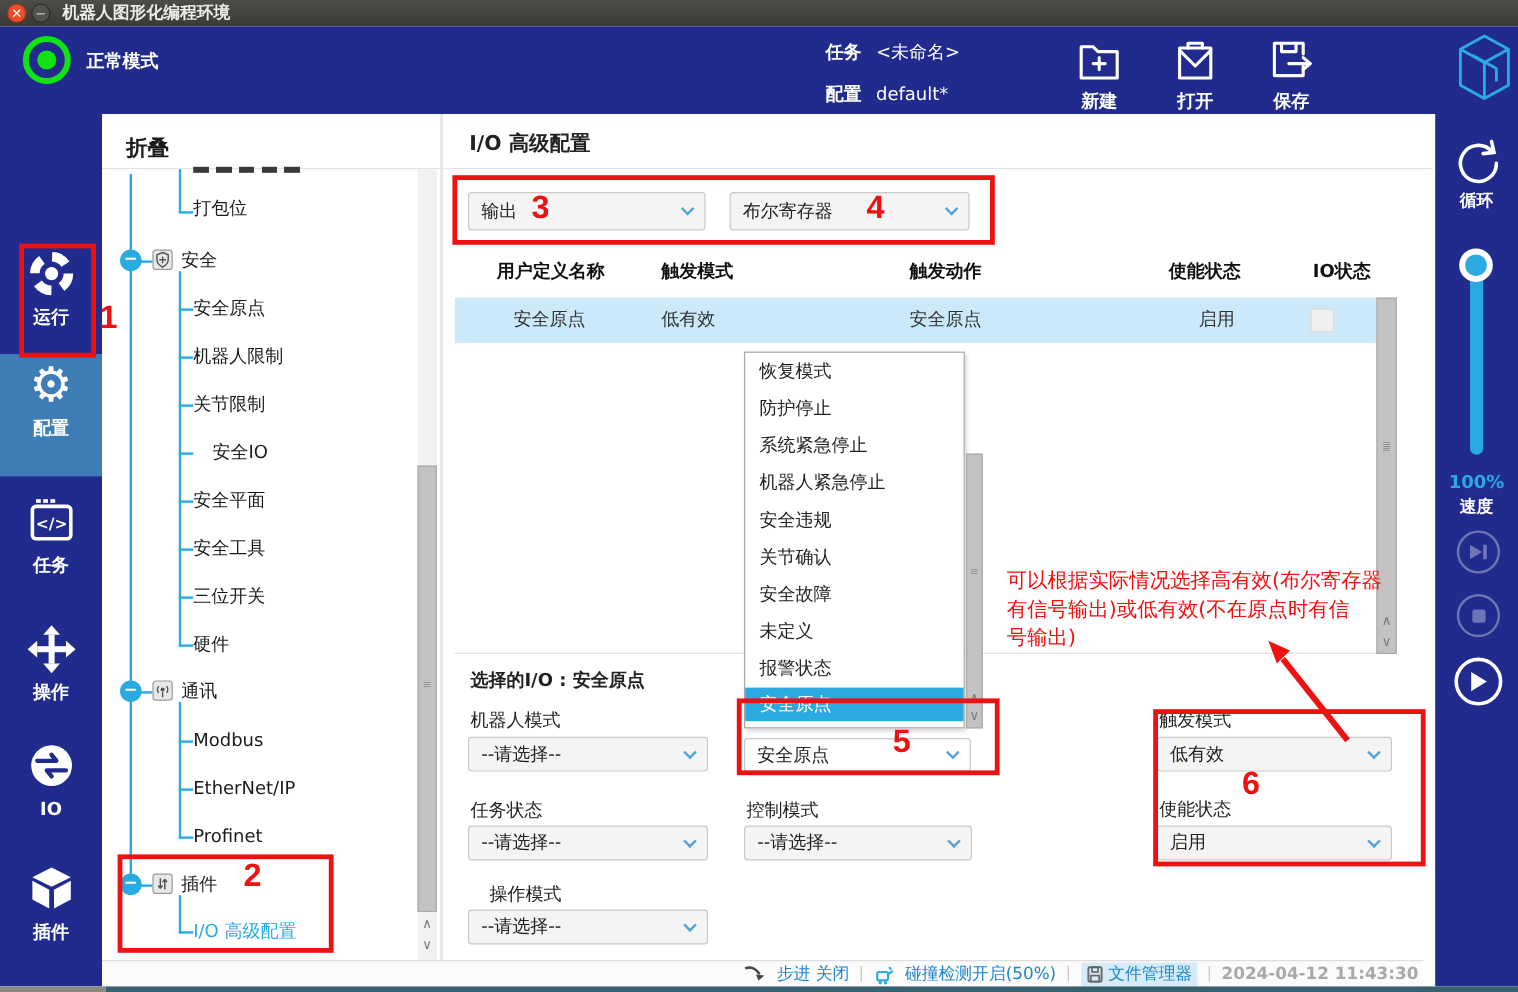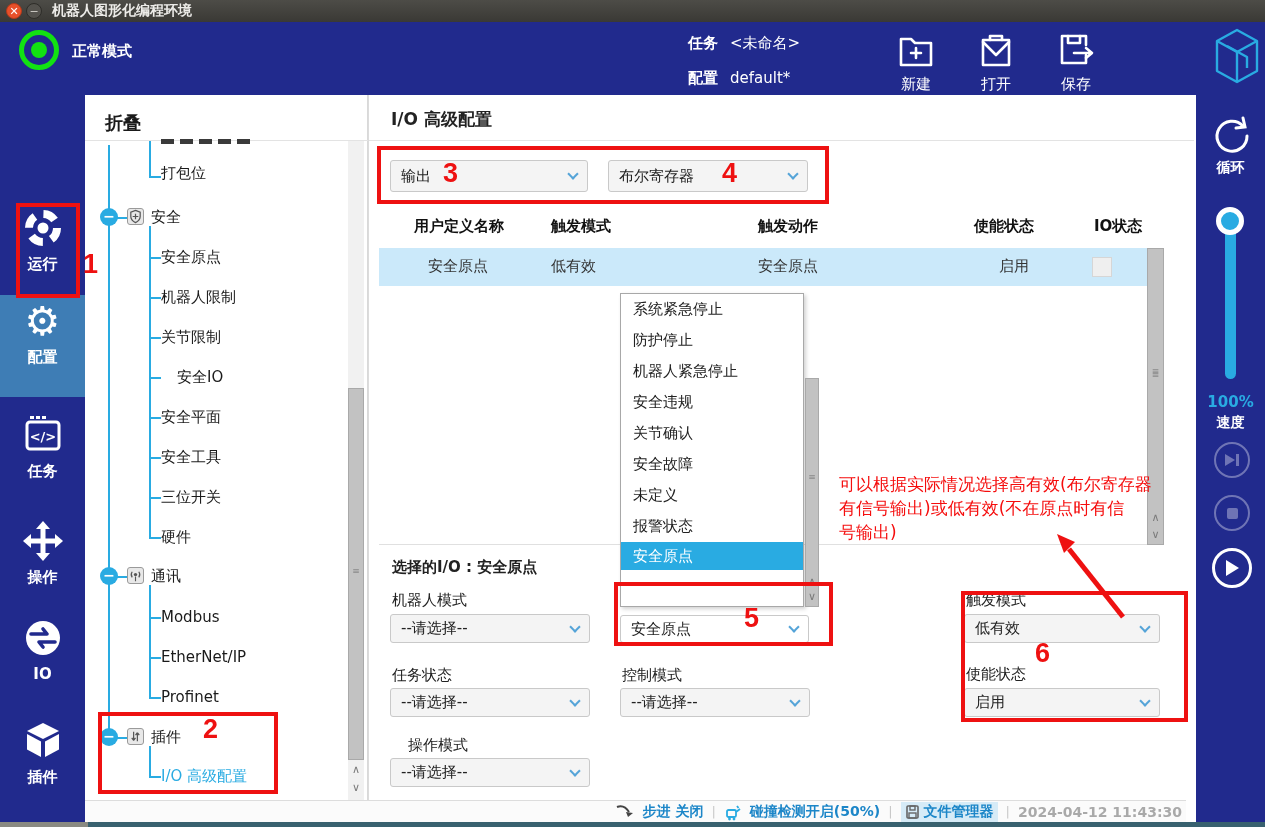--- a/index.html
+++ b/index.html
@@ -12,21 +12,21 @@
   .winbtn { width:16px; height:16px; border-radius:50%; top:3px; font-size:11px; line-height:15px; text-align:center; color:#fff; }
   #btn-close { left:6px; background:#e8502a; border:1px solid #b33a1b; }
   #btn-min  { left:26px; background:#54524d; border:1px solid #2e2d29; color:#cfcdc8; }
   #win-title { left:52px; top:2px; color:#ecebe8; font-size:14px; font-weight:bold; }
 
   
   #header { left:0; top:22px; width:1265px; height:73px; background:#212a8d; }
   .hdr-bold { color:#fff; font-weight:bold; font-size:15px; }
   .hdr-reg  { color:#fff; font-size:15px; }
   .hdr-btn { width:70px; text-align:center; color:#fff; cursor:pointer; }
-  .hdr-btn .lbl { font-size:15px; font-weight:normal; margin-top:2px; }
+  .hdr-btn .lbl { font-size:15px; font-weight:bold; margin-top:2px; }
   svg.licon { stroke:#fff; stroke-width:2.6; fill:none; stroke-linecap:round; stroke-linejoin:round; }
 
   
   #nav { left:0; top:95px; width:85px; height:727px; background:#212a8d; }
   .nav-item { left:0; width:85px; height:100px; text-align:center; color:#fff; cursor:pointer; }
   .nav-item .nlbl { font-size:15px; font-weight:bold; margin-top:1px; }
   .nav-sel { background:#3e7db5; }
 
   
   #tree { left:85px; top:95px; width:283px; height:705px; background:#fff; border-right:1px solid #d9d9d9; }
@@ -63,21 +63,21 @@
   
   #rrail { left:1196px; top:95px; width:69px; height:727px; background:#212a8d; color:#fff; }
   .rlbl { width:69px; text-align:center; font-size:14px; font-weight:bold; }
   #slider-track { left:29px; top:118px; width:11px; height:166px; background:#29abe2; border-radius:6px; }
   #slider-knob { left:20px; top:112px; width:28px; height:28px; border-radius:50%; background:#29abe2; border:5px solid #fff; cursor:pointer; }
   .pbtn { left:18px; width:36px; height:36px; border-radius:50%; border:2px solid #fff; display:flex; align-items:center; justify-content:center; cursor:pointer; }
   .pdim { opacity:0.35; }
 
   
   #statusbar { left:85px; top:800px; width:1101px; height:22px; background:#fbfbfb; border-top:1px solid #ddd; display:flex; align-items:center; justify-content:flex-end; gap:8px; padding-right:4px; }
-  .st-blue { color:#1c86c8; font-size:14px; font-weight:bold; white-space:nowrap; }
+  .st-blue { color:#1c86c8; font-size:14px; font-weight:normal; white-space:nowrap; }
   .st-div { color:#c9c9c9; font-size:13px; }
   #st-date { color:#a9a9a9; font-size:14px; font-weight:bold; }
   #bottomstrip { left:0; top:822px; width:1265px; height:5px; background:linear-gradient(to right,#8a8a82 0 88px,#38616f 88px); }
 </style>
 </head>
 <body>
 
 <div id="titlebar" class="abs">
   <div id="btn-close" class="abs winbtn">✕</div>
   <div id="btn-min" class="abs winbtn">−</div>
@@ -324,22 +324,23 @@
     <span class="ctext">低有效</span>
       <span class="chev"></span>
   </div>
   <div class="abs flabel" style="left:597px;top:570px;">使能状态</div>
   <div class="abs combo" style="left:595px;top:593px;width:196px;height:29px;">
     <span class="ctext">启用</span>
       <span class="chev"></span>
   </div>
 
   <div class="abs" style="left:251px;top:198px;width:184px;height:314px;background:#fff;border:1px solid #a8a8a8;box-shadow:2px 2px 4px rgba(0,0,0,0.18);">
+    <div class="opt">恢复模式</div>
+    <div class="opt">防护停止</div>
     <div class="opt">系统紧急停止</div>
-    <div class="opt">防护停止</div>
     <div class="opt">机器人紧急停止</div>
     <div class="opt">安全违规</div>
     <div class="opt">关节确认</div>
     <div class="opt">安全故障</div>
     <div class="opt">未定义</div>
     <div class="opt">报警状态</div>
     <div class="opt opt-sel" style="height:28px;line-height:28px;">安全原点</div>
   </div>
 
   <div class="abs sbar-thumb" style="left:436px;top:283px;width:14px;height:229px;">

